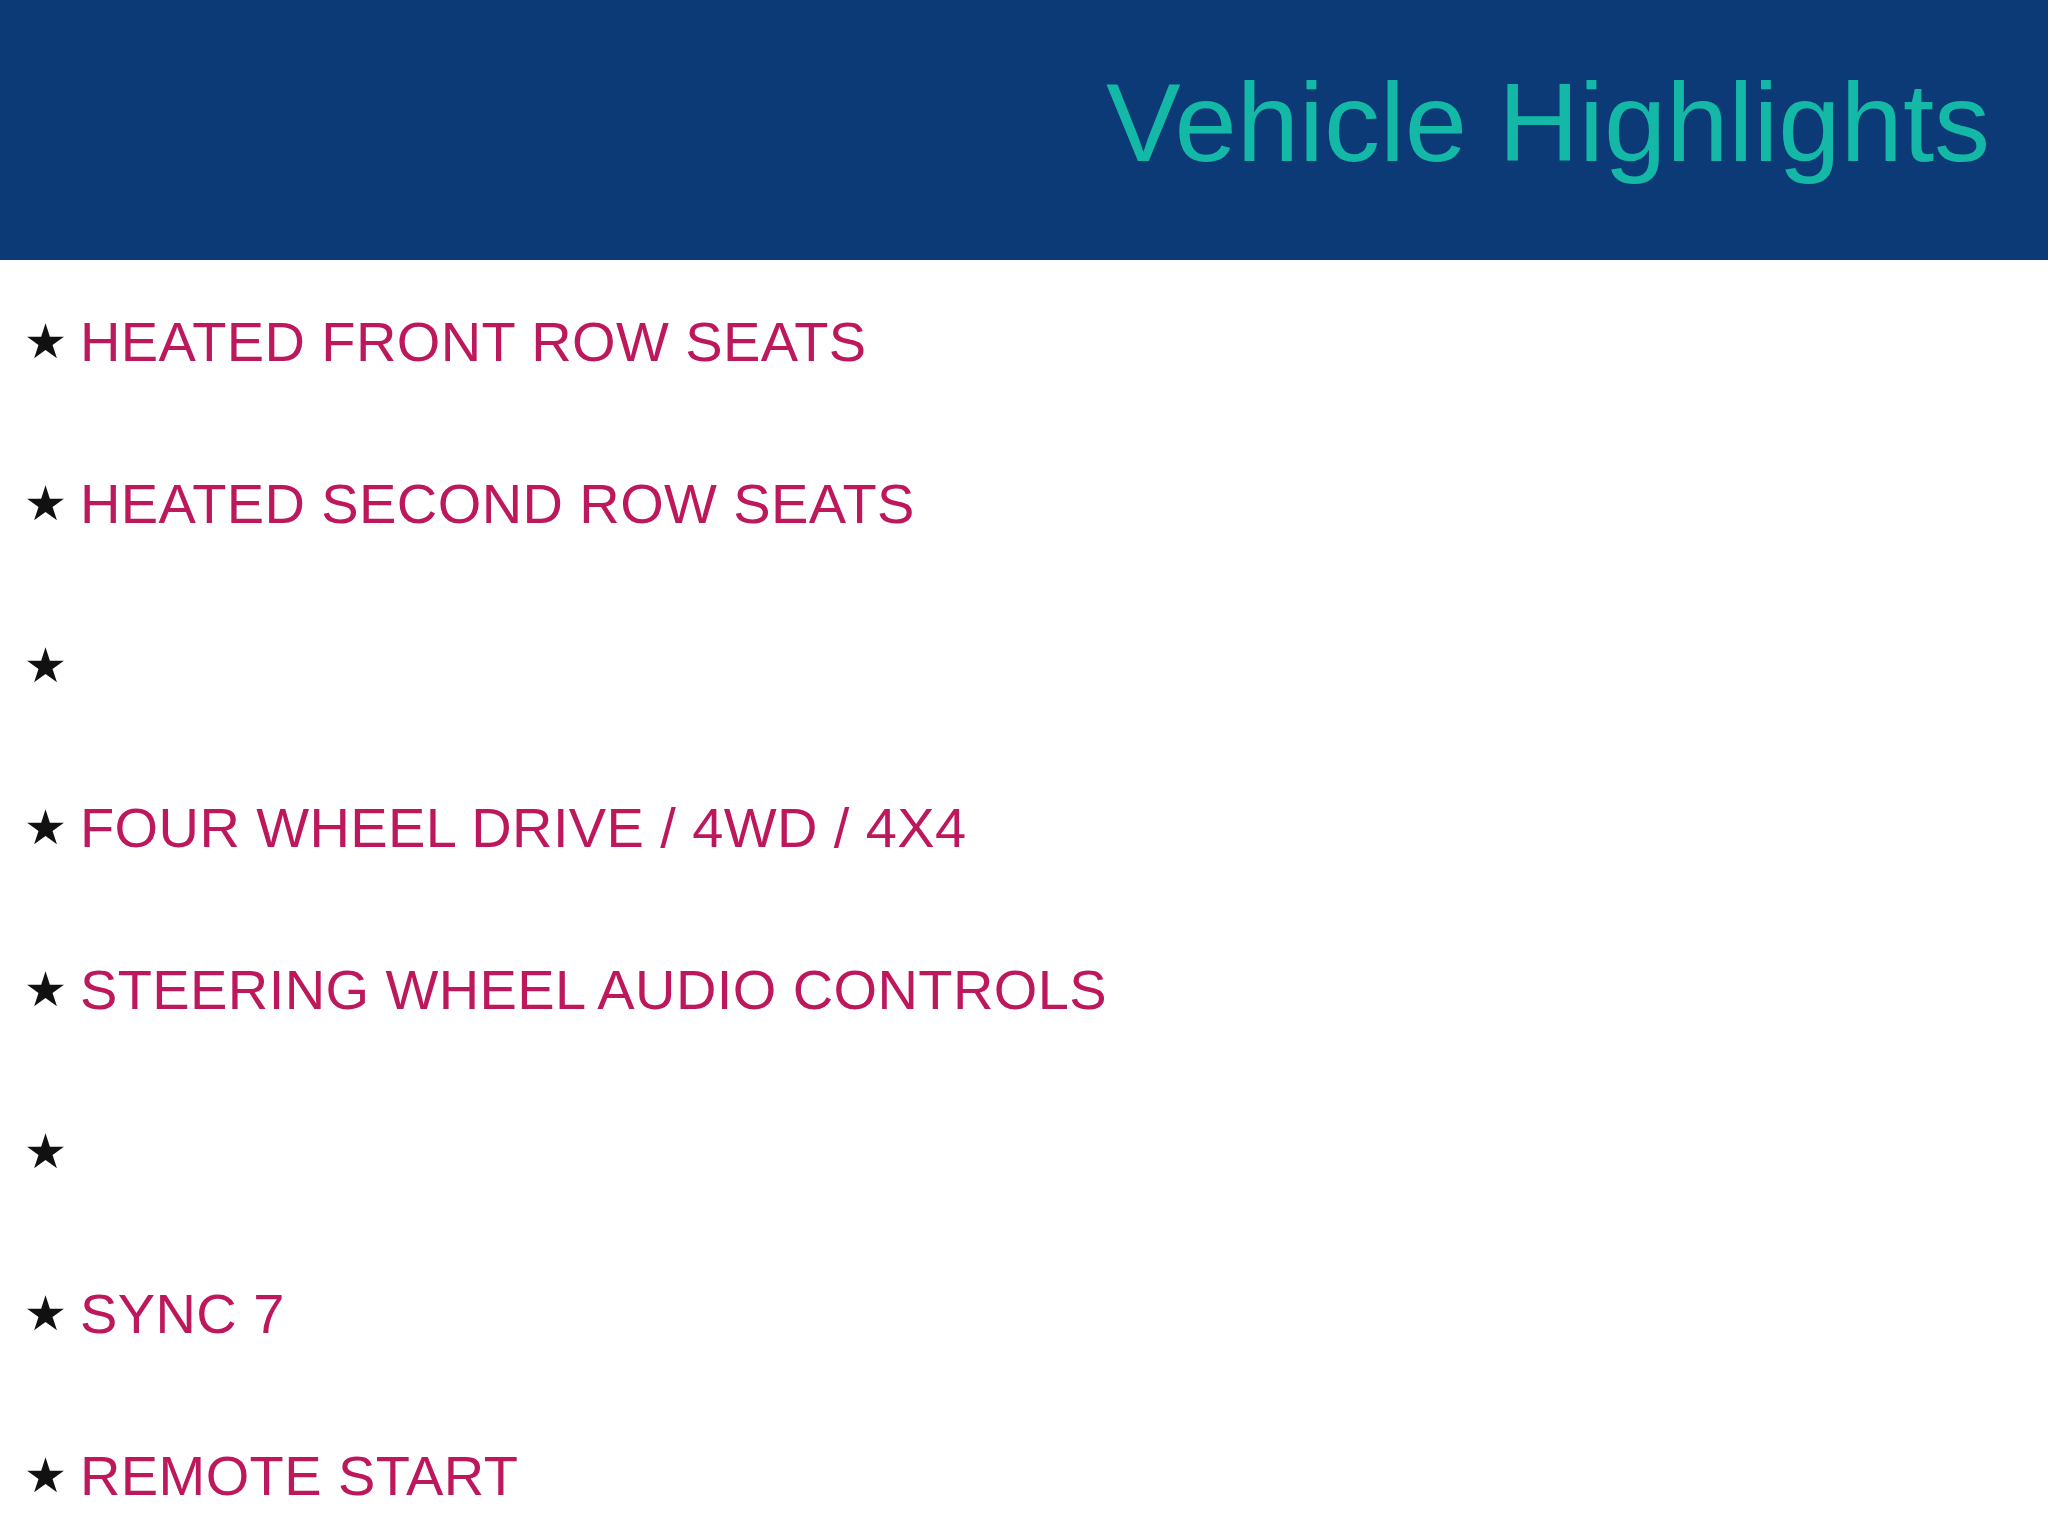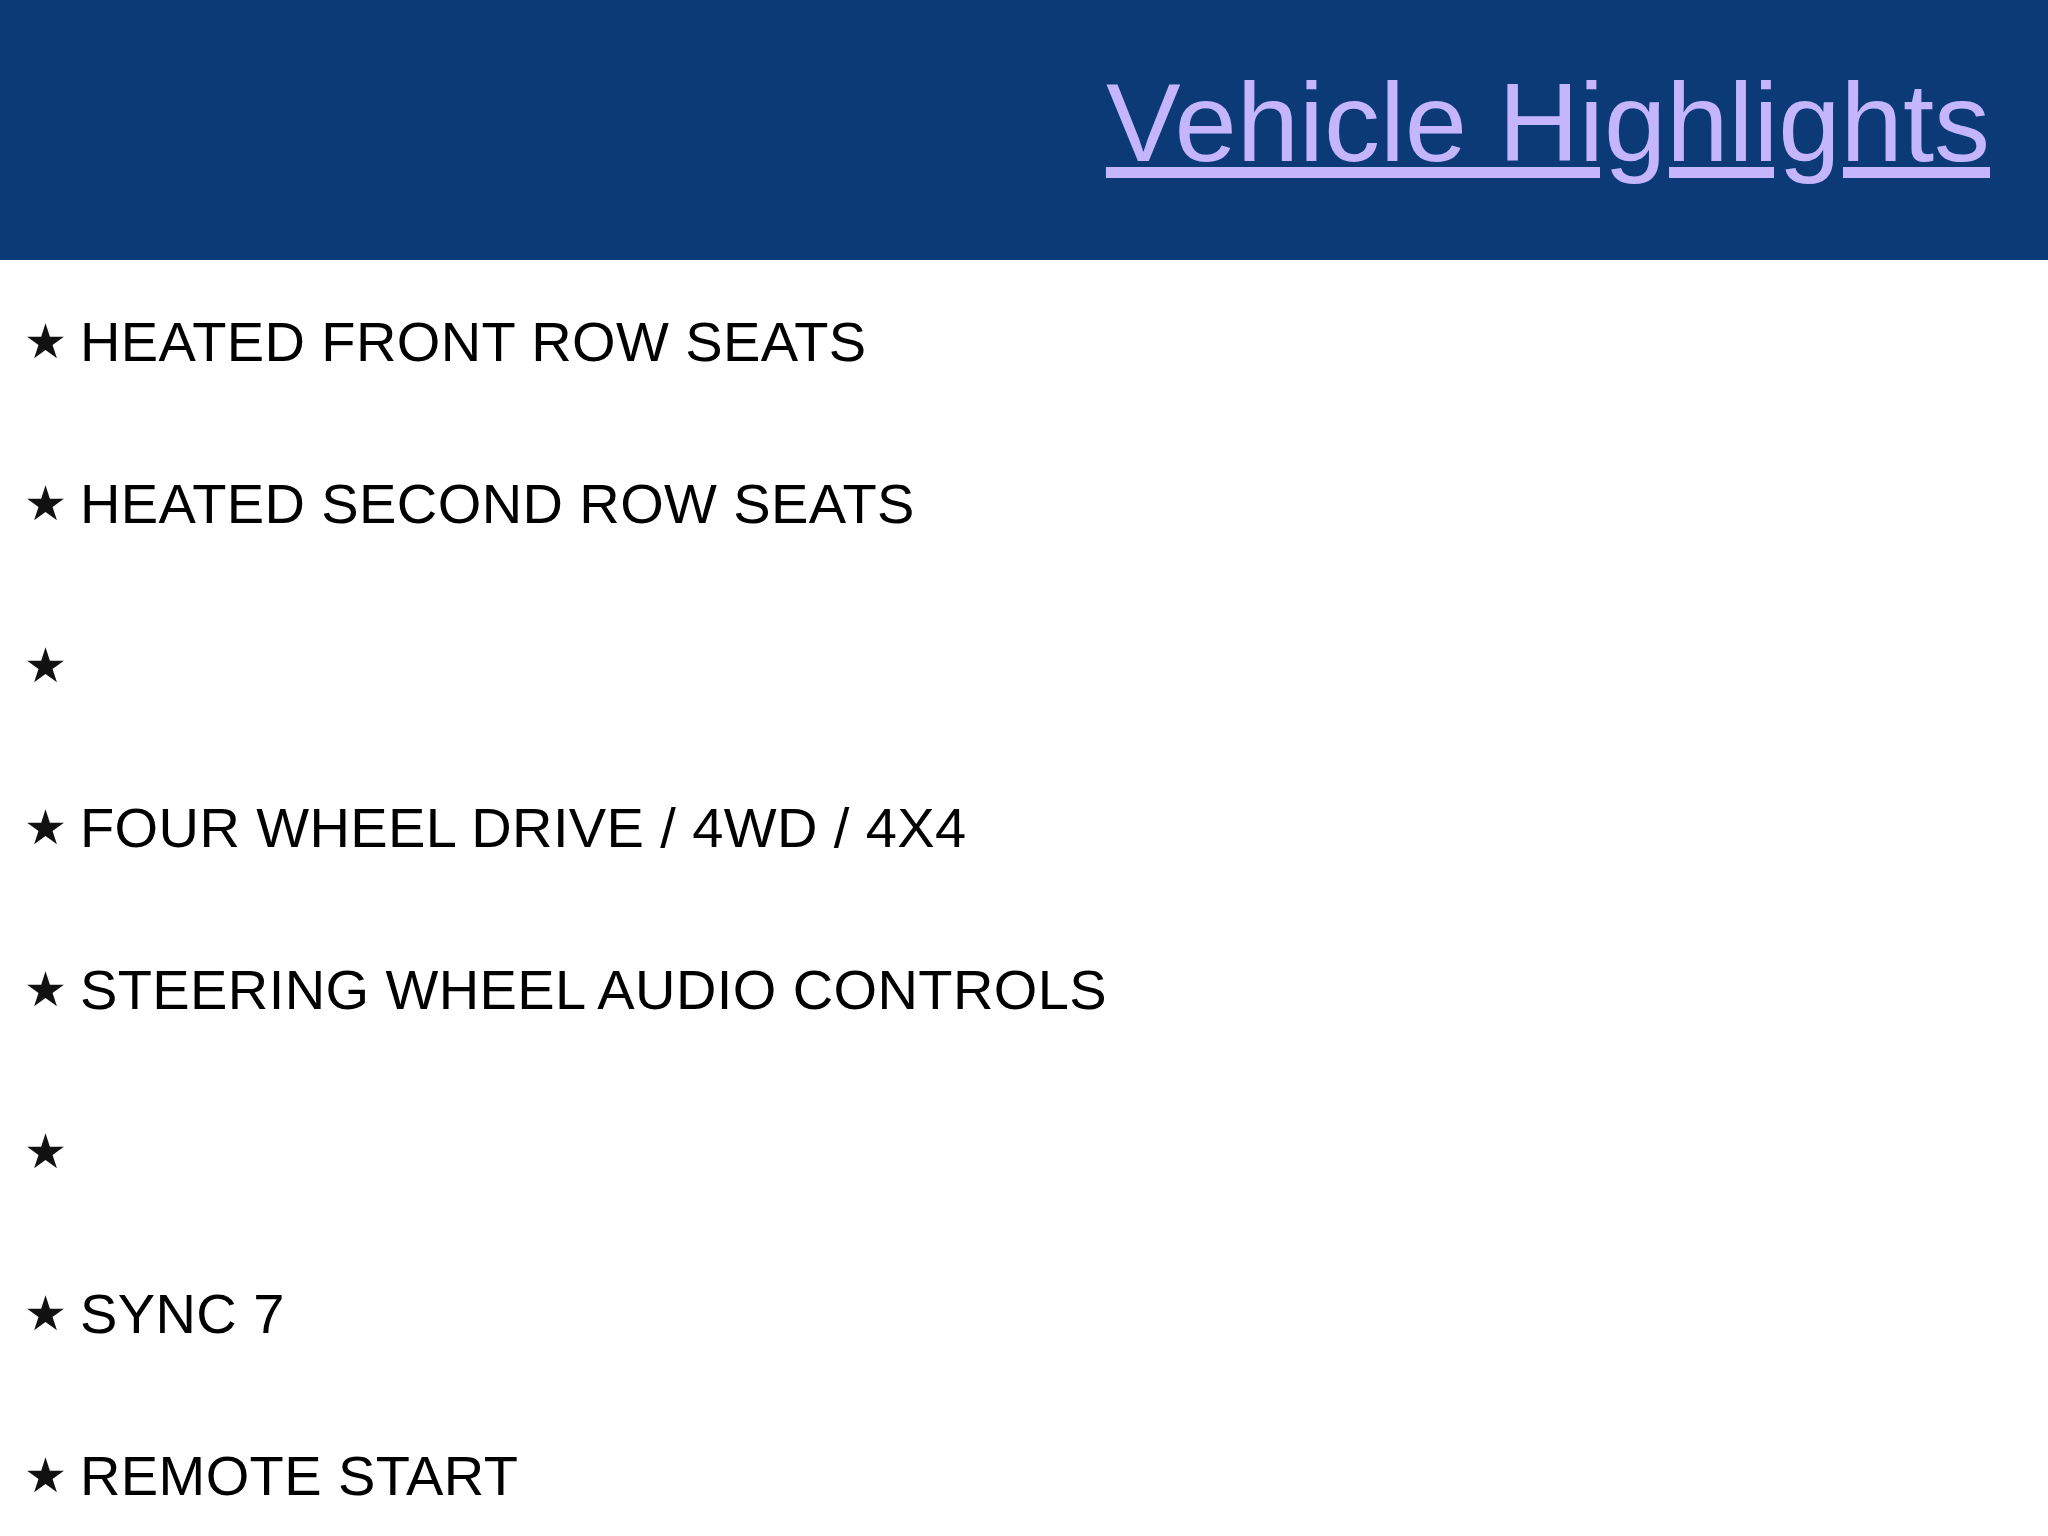--- a/index.html
+++ b/index.html
@@ -27,29 +27,28 @@
     width: 2048px;
     height: 260px;
     background: #0b3a77;
     display: flex;
     align-items: center;
     justify-content: flex-end;
     padding-right: 58px;
   }
 
   .header-title {
-    color: #c4b5fd;
+    color: #14b8a6;
     font-family: "Liberation Sans", sans-serif;
     font-size: 112px;
     font-weight: 400;
     line-height: 1.0;
     letter-spacing: 0px;
     white-space: nowrap;
     padding-bottom: 14px;
-    text-decoration: underline;
   }
 
   
   .highlights-list {
     position: absolute;
     top: 260px;
     left: 0;
     width: 2048px;
     height: 1276px;
     padding: 0;
@@ -69,21 +68,21 @@
     width: 56px;
     color: #111111;
     font-size: 48px;
     line-height: 1;
     text-align: left;
     font-family: "DejaVu Sans", sans-serif;
   }
 
   .highlight-label {
     flex: 1 1 auto;
-    color: #000000;
+    color: #be185d;
     font-family: "Liberation Sans", sans-serif;
     font-size: 56px;
     font-weight: 400;
     letter-spacing: 0.4px;
     white-space: nowrap;
   }
 </style>
 </head>
 <body>
 

